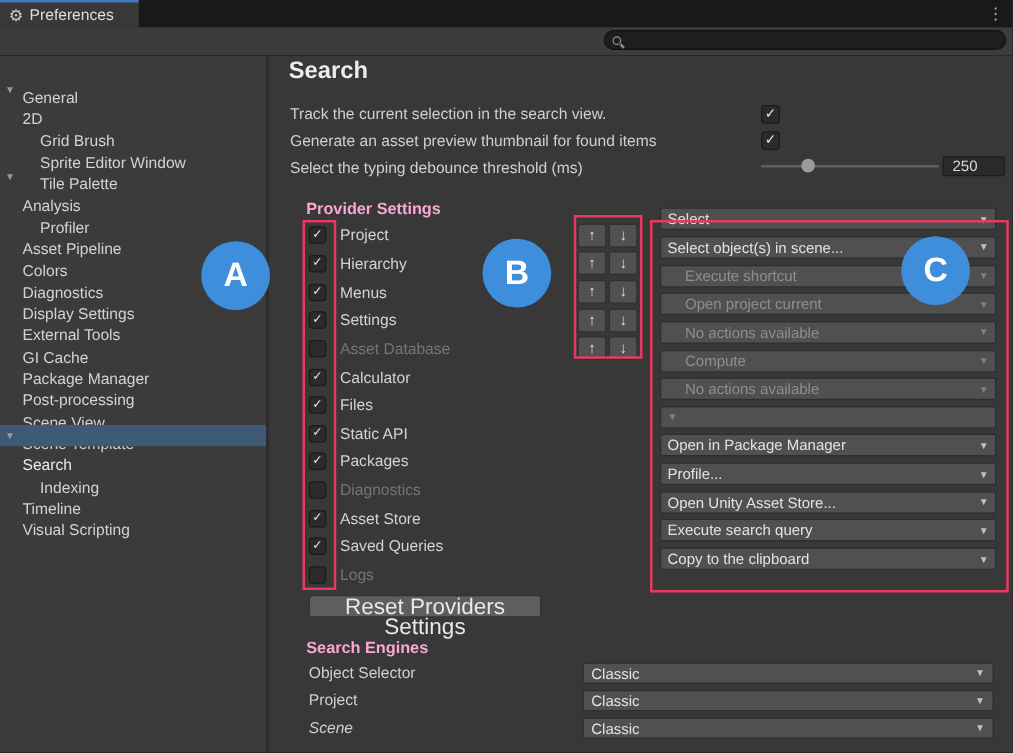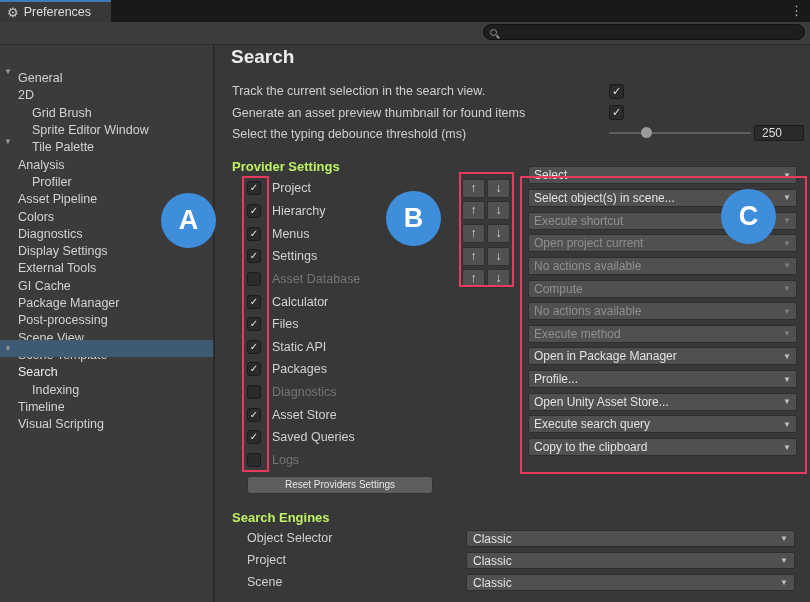--- a/index.html
+++ b/index.html
@@ -42,21 +42,21 @@
   .cb { position:absolute; width:15px; height:15px; background:#2b2b2b; border:1px solid #1a1a1a;
         border-radius:3px; color:#e8e8e8; font-size:11px; line-height:13px; text-align:center; }
   .cb .tick { visibility:hidden; }
   .cb.checked .tick { visibility:visible; }
 
   .slider-track { position:absolute; left:394px; top:87px; width:142px; height:2px; background:#5e5e5e; }
   .slider-thumb { position:absolute; left:426px; top:82px; width:11px; height:11px; border-radius:50%; background:#9b9b9b; }
   .numfield { position:absolute; left:539px; top:80px; width:50px; height:16px; background:#2a2a2a;
               border:1px solid #1c1c1c; border-radius:2px; color:#dcdcdc; padding-left:7px; line-height:14px; font-size:12px; }
 
-  .section-header { position:absolute; color:#bef264; font-weight:bold; font-size:13px; }
+  .section-header { position:absolute; color:#f9a8d4; font-weight:bold; font-size:13px;margin-left:13px; }
 
   
   .prov-stack { position:absolute; left:32px; top:132px; }
   .prow { height:22.65px; display:flex; align-items:center; }
   .pcheck { width:14px; height:14px; background:#2b2b2b; border:1px solid #1b1b1b; border-radius:3px;
             color:#e8e8e8; font-size:10px; line-height:12px; text-align:center; flex:0 0 auto; }
   .pcheck .tick { visibility:hidden; }
   .pcheck.checked .tick { visibility:visible; }
   .plabel { margin-left:11px; color:#d2d2d2; white-space:nowrap; }
   .plabel.dim { color:#757575; }
@@ -65,25 +65,25 @@
   .brow { height:22.65px; display:flex; align-items:center; gap:2px; }
   .mvbtn { width:23px; height:19px; background:#515151; border:1px solid #303030; border-radius:2px;
            color:#dddddd; font-size:12px; line-height:17px; text-align:center; cursor:default; }
 
   .drop-stack { position:absolute; left:313px; top:119px; width:269px; }
   .drow { height:22.65px; display:flex; align-items:center; }
   .pdrop { width:269px; height:18px; background:#505050; border:1px solid #2e2e2e; border-radius:2px;
            display:flex; align-items:center; padding:0 5px; }
   .pdrop-text { flex:1; color:#e2e2e2; font-size:12px; white-space:nowrap; overflow:hidden; }
   .darr { font-size:8px; color:#c0c0c0; }
-  .pdrop.dim .pdrop-text { color:#8f8f8f; }
+  .pdrop.dim .pdrop-text { color:#8f8f8f;margin-left:14px; }
   .pdrop.dim .darr { color:#7f7f7f; }
 
   .reset-btn { position:absolute; left:32px; top:431px; width:186px; height:18px; background:#5e5e5e;
-               border:1px solid #323232; border-radius:3px; color:#e8e8e8; text-align:center; line-height:16px; font-size:10px; }
+               border:1px solid #323232; border-radius:3px; color:#e8e8e8; text-align:center; line-height:16px; font-size:18px; }
 
   
   .eng-label { position:absolute; left:32px; color:#cfcfcf; line-height:16px; }
   .eng-drop { position:absolute; left:251px; width:329px; height:17px; background:#505050; border:1px solid #2e2e2e;
               border-radius:2px; display:flex; align-items:center; padding:0 6px; }
 
   
   .ann-box { position:absolute; border:2px solid #e8395f; pointer-events:none; }
   .ann-circle { position:absolute; width:55px; height:55px; border-radius:50%; background:#3f8edc;
                 display:flex; align-items:center; justify-content:center; color:#fff; font-weight:bold; font-size:27px; }
@@ -309,21 +309,20 @@
           </div>
         </div>
       <div class="drow">
           <div class="pdrop dim">
             <span class="pdrop-text">No actions available</span>
             <span class="darr">▼</span>
           </div>
         </div>
       <div class="drow">
           <div class="pdrop dim">
-            <span class="pdrop-text">Execute method</span>
             <span class="darr">▼</span>
           </div>
         </div>
       <div class="drow">
           <div class="pdrop">
             <span class="pdrop-text">Open in Package Manager</span>
             <span class="darr">▼</span>
           </div>
         </div>
       <div class="drow">
@@ -361,21 +360,21 @@
         <span class="pdrop-text">Classic</span>
         <span class="darr">▼</span>
       </div>
 
     <div class="eng-label" style="top:507px;">Project</div>
     <div class="eng-drop" style="top:507px;">
         <span class="pdrop-text">Classic</span>
         <span class="darr">▼</span>
       </div>
 
-    <div class="eng-label" style="top:529px;">Scene</div>
+    <div class="eng-label" style="top:529px;font-style:italic;">Scene</div>
     <div class="eng-drop" style="top:529px;">
         <span class="pdrop-text">Classic</span>
         <span class="darr">▼</span>
       </div>
   </div>
 
   <div class="ann-box" style="left:242px; top:176px; width:27px; height:296px;"></div>
   <div class="ann-box" style="left:459px; top:172px; width:55px; height:115px;"></div>
   <div class="ann-box" style="left:520px; top:176px; width:287px; height:298px;"></div>
   <div class="ann-circle" style="left:161px; top:193px;">A</div>

